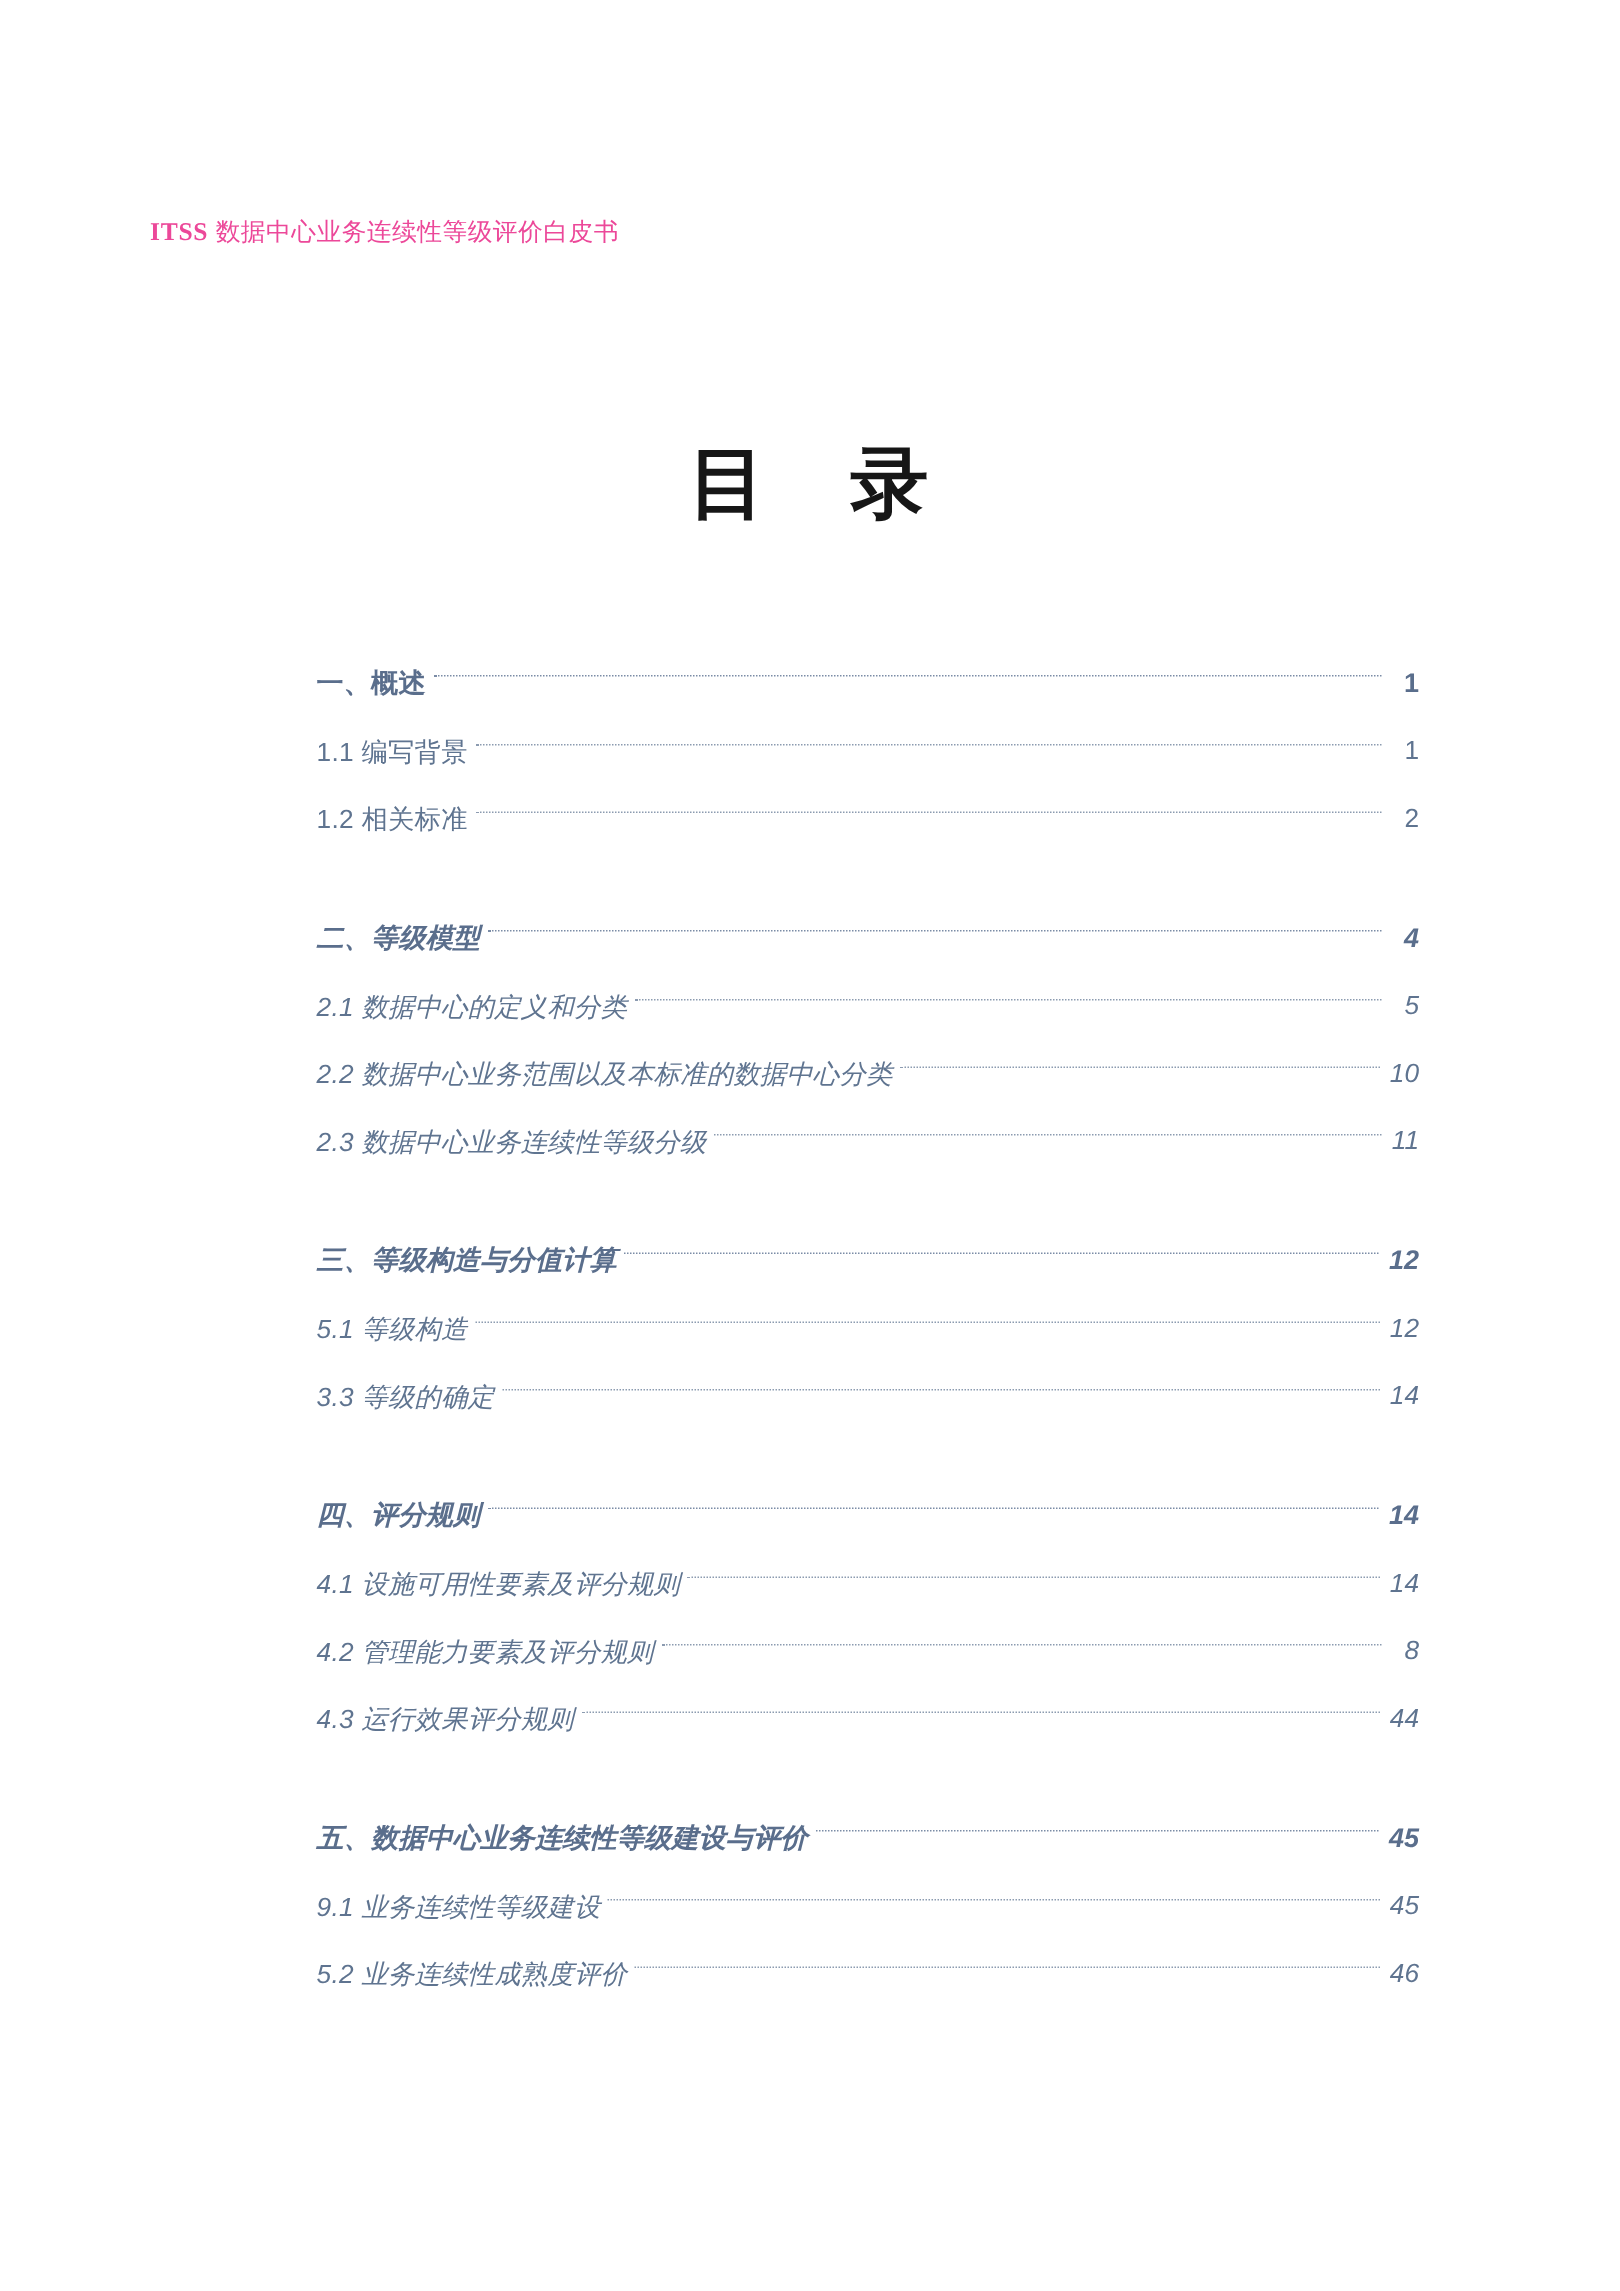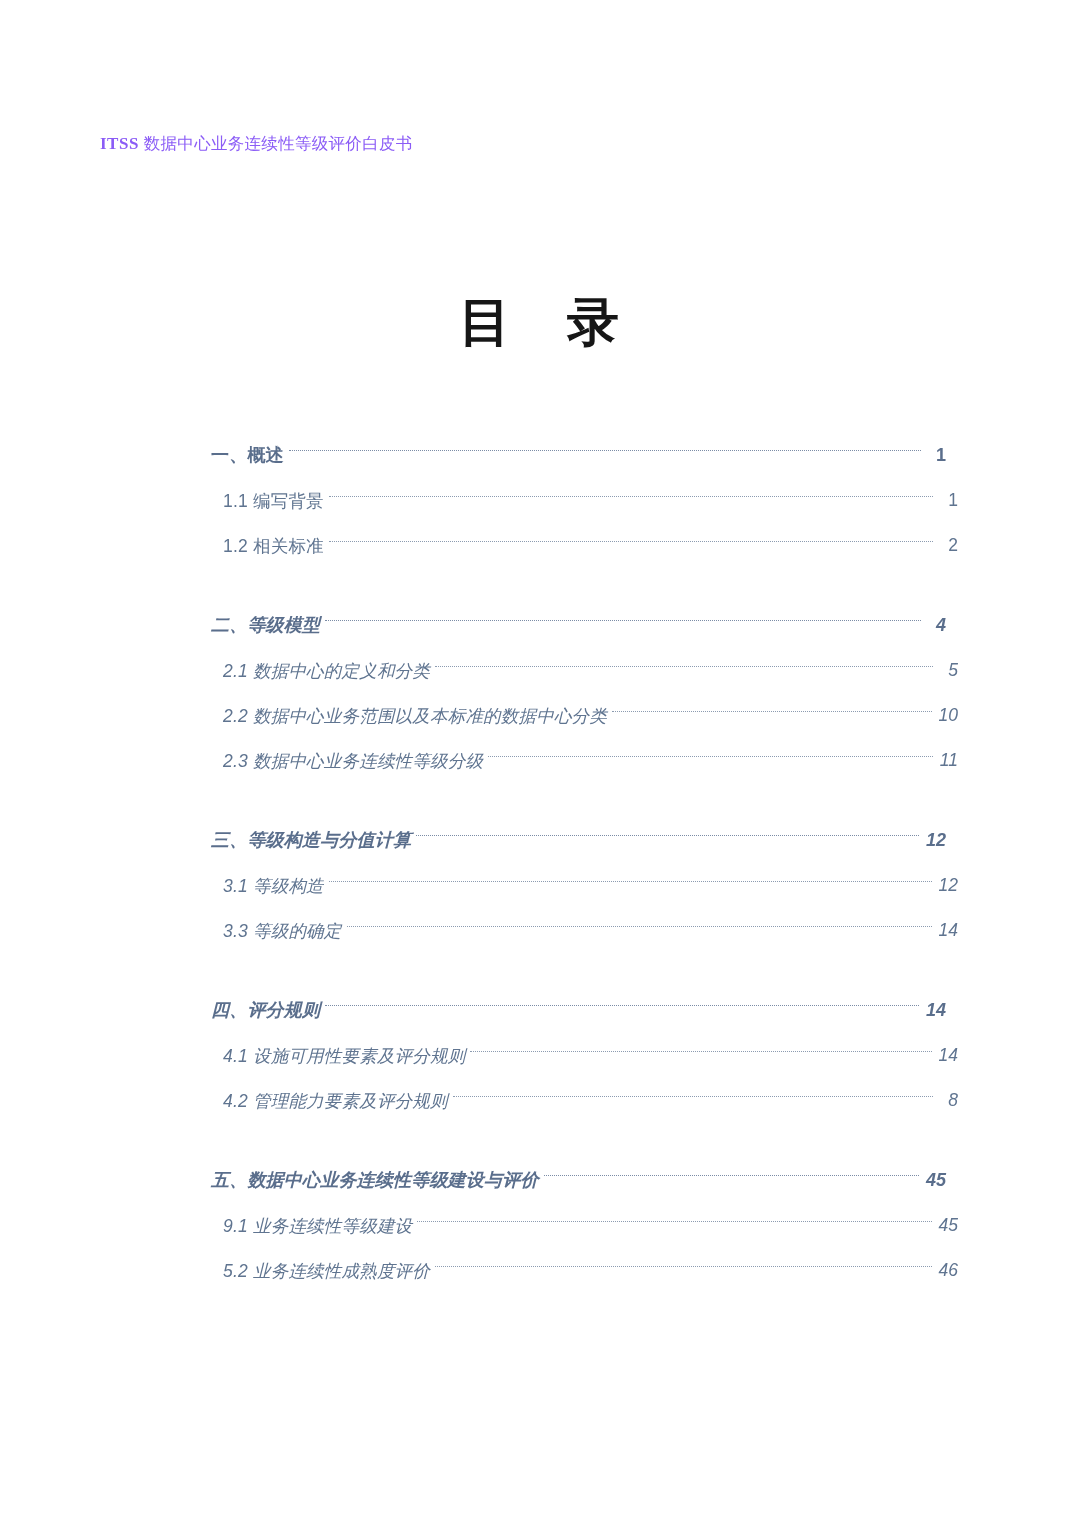--- a/index.html
+++ b/index.html
@@ -19,23 +19,23 @@
     position: relative;
     width: 1080px;
     height: 1527px;
     background: #ffffff;
     box-sizing: border-box;
   }
   
   .doc-header {
     position: absolute;
     left: 100px;
-    top: 133px;
+    top: 144px;
     font-size: 16.5px;
-    color: #8b5cf6;
+    color: #ec4899;
     letter-spacing: 0.3px;
     white-space: nowrap;
   }
   .doc-header .itss {
     font-family: "Liberation Serif", serif;
     font-weight: 700;
     letter-spacing: 0.5px;
     font-size: 17px;
   }
   
@@ -79,21 +79,20 @@
     font-weight: 700;
     font-size: 18px;
     color: #5a6e8c;
     height: 46px;
   }
   .toc-row.level2 {
     font-weight: 400;
     font-size: 17.5px;
     color: #5f7490;
     height: 45px;
-    margin-left: 12px;
   }
   .toc-text {
     flex: 0 0 auto;
     padding-right: 5px;
     letter-spacing: 0.2px;
   }
   .toc-leader {
     flex: 1 1 auto;
     position: relative;
     bottom: 5px;
@@ -164,21 +163,21 @@
           <span class="toc-page">11</span>
         </div>
       </div>
       <div class="toc-group">
         <div class="toc-row level1">
           <span class="toc-text">三、等级构造与分值计算</span>
           <span class="toc-leader"></span>
           <span class="toc-page">12</span>
         </div>
         <div class="toc-row level2">
-          <span class="toc-text">3.1 等级构造</span>
+          <span class="toc-text">5.1 等级构造</span>
           <span class="toc-leader"></span>
           <span class="toc-page">12</span>
         </div>
         <div class="toc-row level2">
           <span class="toc-text">3.3 等级的确定</span>
           <span class="toc-leader"></span>
           <span class="toc-page">14</span>
         </div>
       </div>
       <div class="toc-group">
@@ -190,20 +189,25 @@
         <div class="toc-row level2">
           <span class="toc-text">4.1 设施可用性要素及评分规则</span>
           <span class="toc-leader"></span>
           <span class="toc-page">14</span>
         </div>
         <div class="toc-row level2">
           <span class="toc-text">4.2 管理能力要素及评分规则</span>
           <span class="toc-leader"></span>
           <span class="toc-page">8</span>
         </div>
+        <div class="toc-row level2">
+          <span class="toc-text">4.3 运行效果评分规则</span>
+          <span class="toc-leader"></span>
+          <span class="toc-page">44</span>
+        </div>
       </div>
       <div class="toc-group">
         <div class="toc-row level1">
           <span class="toc-text">五、数据中心业务连续性等级建设与评价</span>
           <span class="toc-leader"></span>
           <span class="toc-page">45</span>
         </div>
         <div class="toc-row level2">
           <span class="toc-text">9.1  业务连续性等级建设</span>
           <span class="toc-leader"></span>

